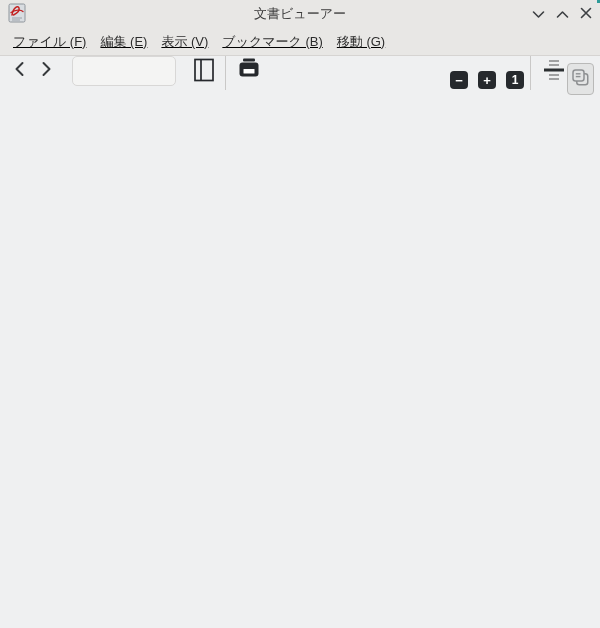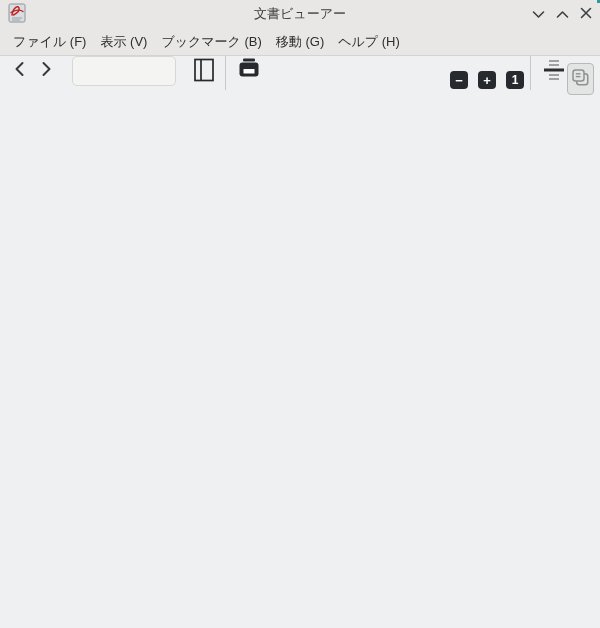--- a/index.html
+++ b/index.html
@@ -3,21 +3,21 @@
 <meta charset="utf-8">
 <style>
   * { margin: 0; padding: 0; box-sizing: border-box; }
   html, body { width: 600px; height: 628px; overflow: hidden; }
   body {
     font-family: "Liberation Sans", "DejaVu Sans", sans-serif;
     background: var(--surface-bg, #eff0f1);
     position: relative;
     -webkit-font-smoothing: antialiased;
   }
-  .window { width: 600px; height: 628px; display: flex; flex-direction: column; }
+  .window { width: 600px; height: 628px; display: flex; flex-direction: column; text-decoration: underline; }
 
   
   .titlebar {
     height: 28px; flex: 0 0 28px;
     background: var(--titlebar-bg, #e8e7e5);
     position: relative;
     display: flex; align-items: center;
   }
   .app-icon { position: absolute; left: 8px; top: 3px; width: 18px; height: 20px; }
   .window-title {
@@ -152,24 +152,24 @@
               <path d="M1.5 1.5 L10.5 10.5 M10.5 1.5 L1.5 10.5" stroke="#3d4043" stroke-width="1.6" stroke-linecap="round"></path>
             </svg>
         </span>
       </button>
     </div>
     <span class="corner-artifact"></span>
   </div>
 
   <div class="menubar">
     <span class="menu-item">ファイル (F)</span>
+    <span class="menu-item">編集 (E)</span>
     <span class="menu-item">表示 (V)</span>
     <span class="menu-item">ブックマーク (B)</span>
     <span class="menu-item">移動 (G)</span>
-    <span class="menu-item">ヘルプ (H)</span>
   </div>
 
   <div class="toolbar">
 
     <button class="tool-btn nav-back2">
       <span>
         <svg width="13" height="16" viewBox="0 0 13 16">
             <path d="M9.5 2 L3.5 8 L9.5 14" fill="none" stroke="#36393c" stroke-width="2" stroke-linecap="round" stroke-linejoin="round"></path>
           </svg>
       </span>

